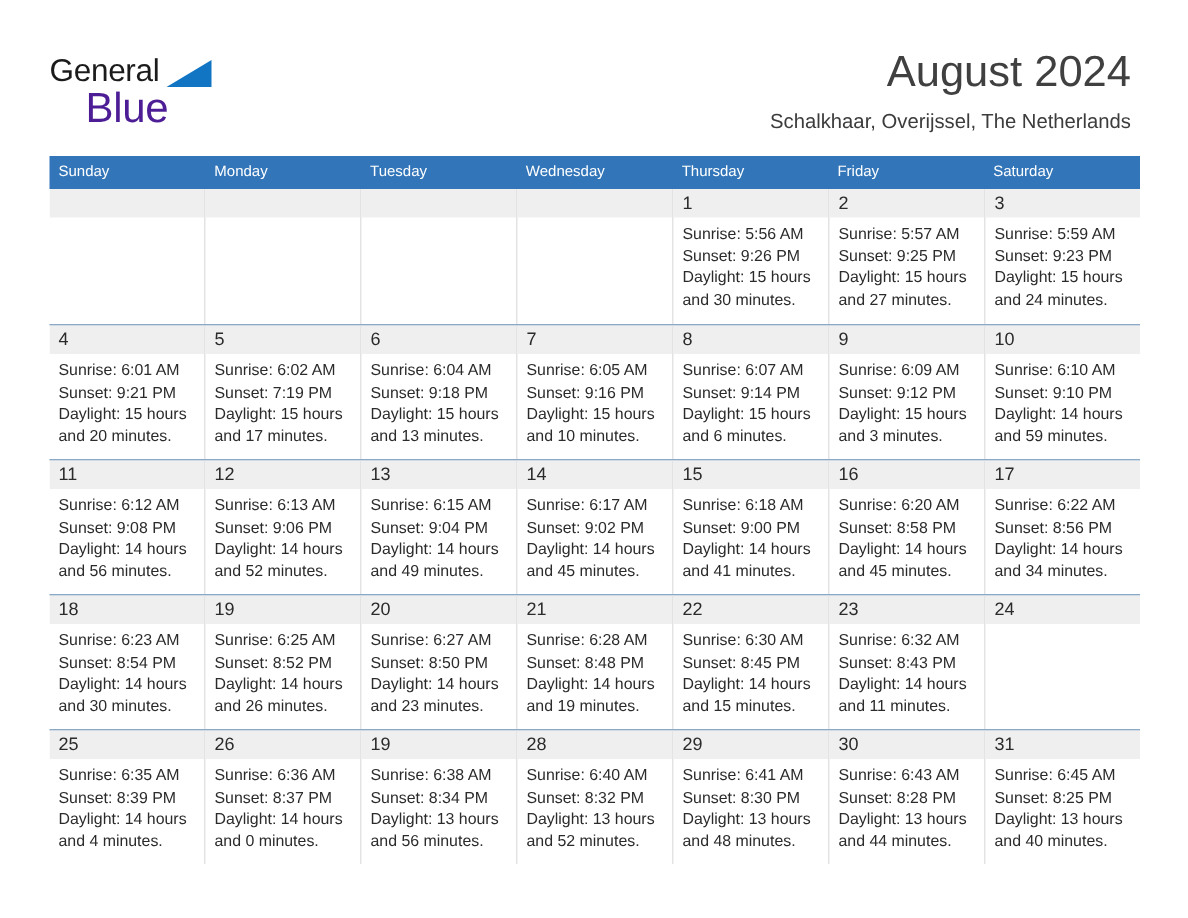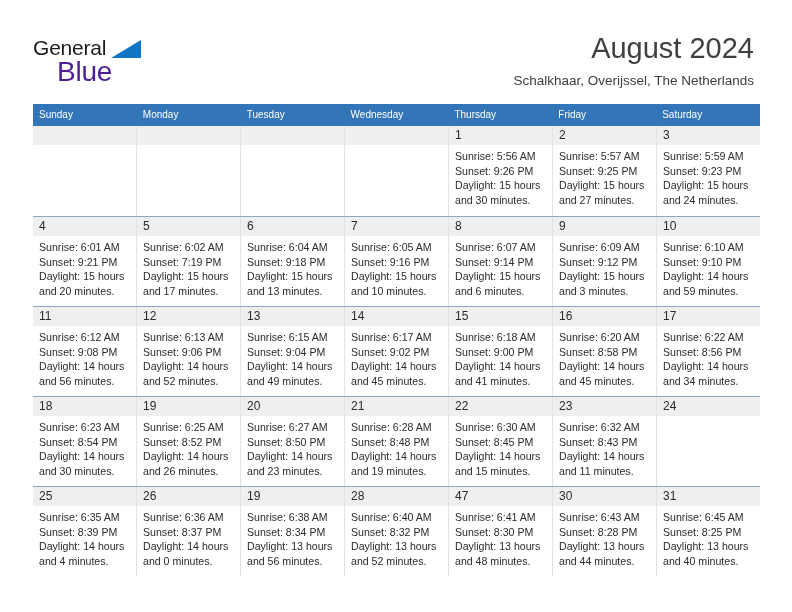--- a/index.html
+++ b/index.html
@@ -493,21 +493,21 @@
               <div class="day-num">28</div>
             </div>
             <div class="day-info">
               <div>Sunrise: 6:40 AM</div>
               <div>Sunset: 8:32 PM</div>
               <div class="daylight-line">Daylight: 13 hours and 52 minutes.</div>
             </div>
           </div>
           <div class="day">
             <div class="day-num-band">
-              <div class="day-num">47</div>
+              <div class="day-num">29</div>
             </div>
             <div class="day-info">
               <div>Sunrise: 6:41 AM</div>
               <div>Sunset: 8:30 PM</div>
               <div class="daylight-line">Daylight: 13 hours and 48 minutes.</div>
             </div>
           </div>
           <div class="day">
             <div class="day-num-band">
               <div class="day-num">30</div>

